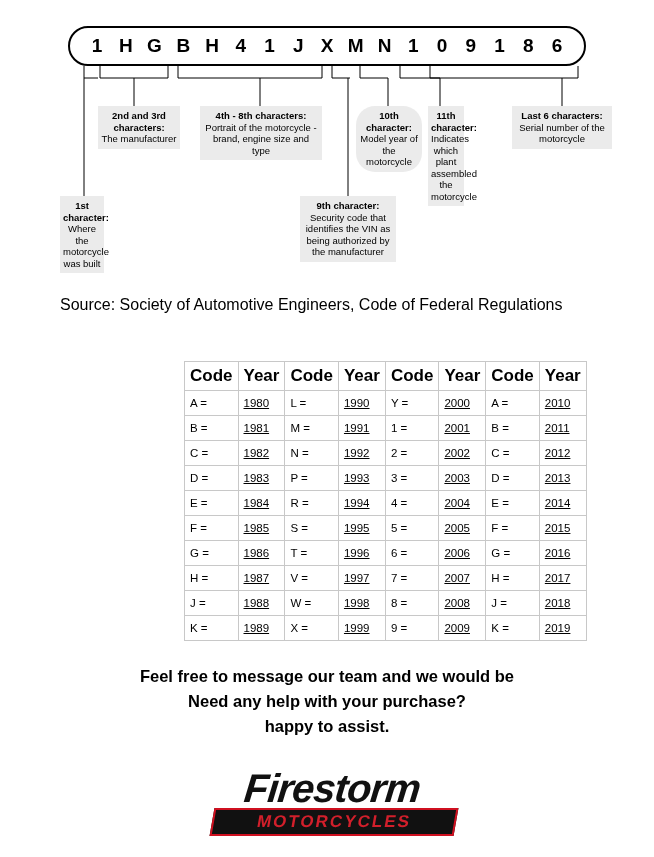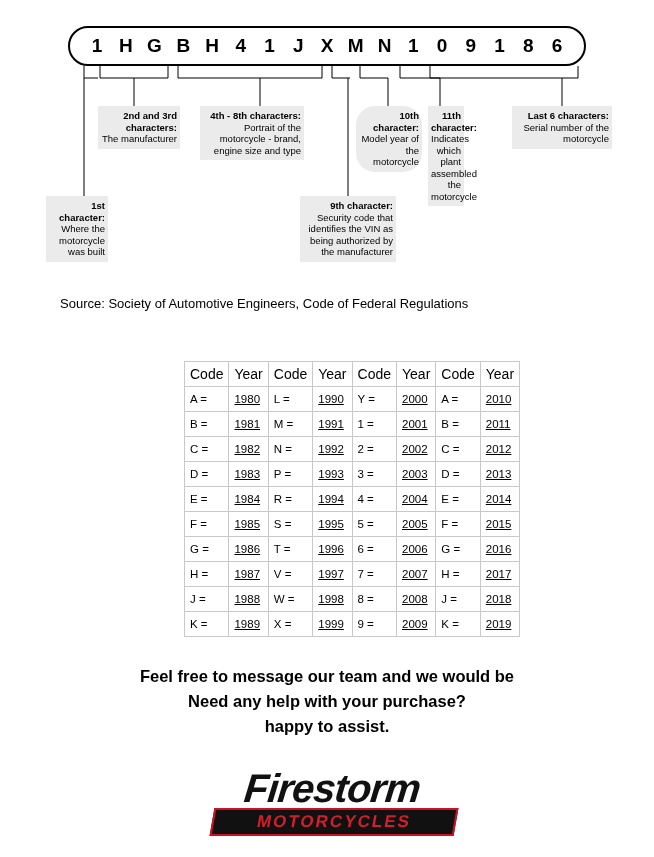--- a/index.html
+++ b/index.html
@@ -54,39 +54,39 @@
     width: 654px;
     height: 300px;
     pointer-events: none;
   }
 
   .note {
     position: absolute;
     background: #ebebeb;
     font-size: 9.5px;
     line-height: 11.5px;
-    text-align: right;
+    text-align: center;
     padding: 4px 3px;
     color: #000;
   }
   .note .hd { font-weight: bold; display: block; }
 
-  #note-1st   { left: 46px;  top: 196px; width: 62px; }
+  #note-1st   { left: 60px;  top: 196px; width: 44px; }
   #note-23    { left: 98px;  top: 106px; width: 82px; }
-  #note-48    { left: 200px; top: 106px; width: 104px; }
+  #note-48    { left: 200px; top: 106px; width: 122px; }
   #note-9th   { left: 300px; top: 196px; width: 96px; }
   #note-10th  { left: 356px; top: 106px; width: 66px; border-radius: 19px; }
   #note-11th  { left: 428px; top: 106px; width: 36px; }
   #note-last6 { left: 512px; top: 106px; width: 100px; }
 
   #source {
     position: absolute;
     left: 60px;
     top: 296px;
-    font-size: 13px;
+    font-size: 16px;
     color: #000;
   }
 
   
   #code-table {
     position: absolute;
     left: 184px;
     top: 361px;
     border-collapse: collapse;
     background: #fff;
@@ -94,23 +94,23 @@
   #code-table td, #code-table th {
     border: 1px solid #c8c8c8;
     font-size: 11.5px;
     padding: 4px 5px;
     height: 25px;
     text-align: left;
     font-weight: normal;
     white-space: nowrap;
   }
   #code-table th {
-    font-weight: normal;
-    text-align: center;
-    font-size: 14px;
+    font-weight: bold;
+    text-align: center;
+    font-size: 17px;
   }
   #code-table td.code { width: 37px; }
   #code-table td.year { width: 32px; text-decoration: underline; }
 
   
   #help-text {
     position: absolute;
     left: 40px;
     top: 664px;
     width: 574px;

